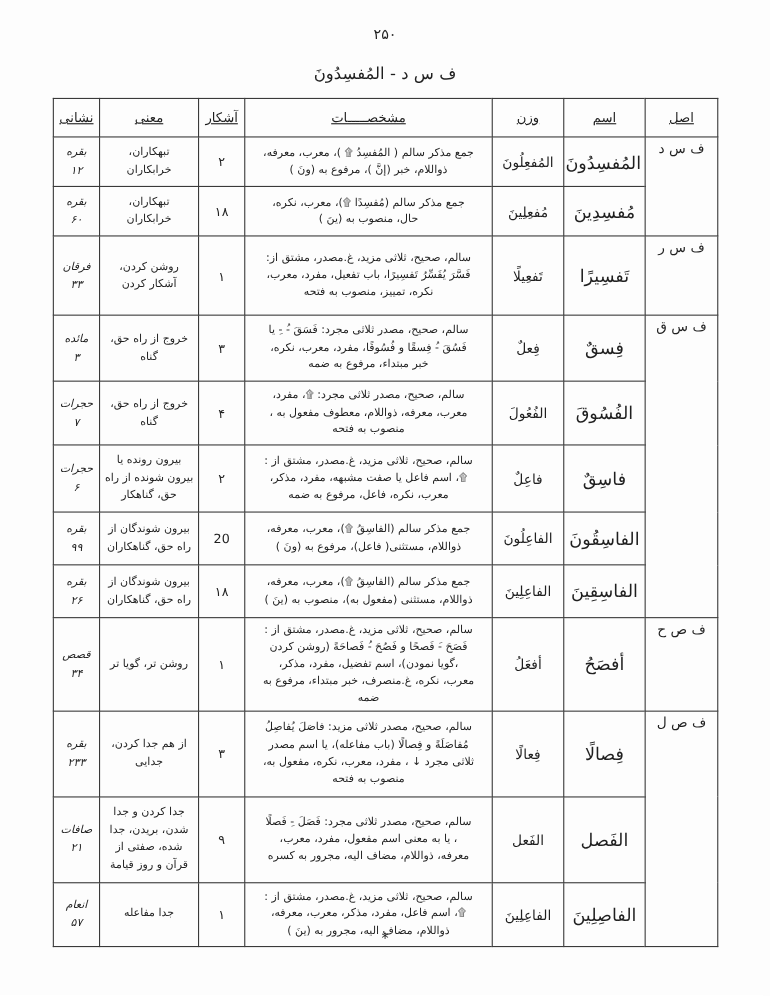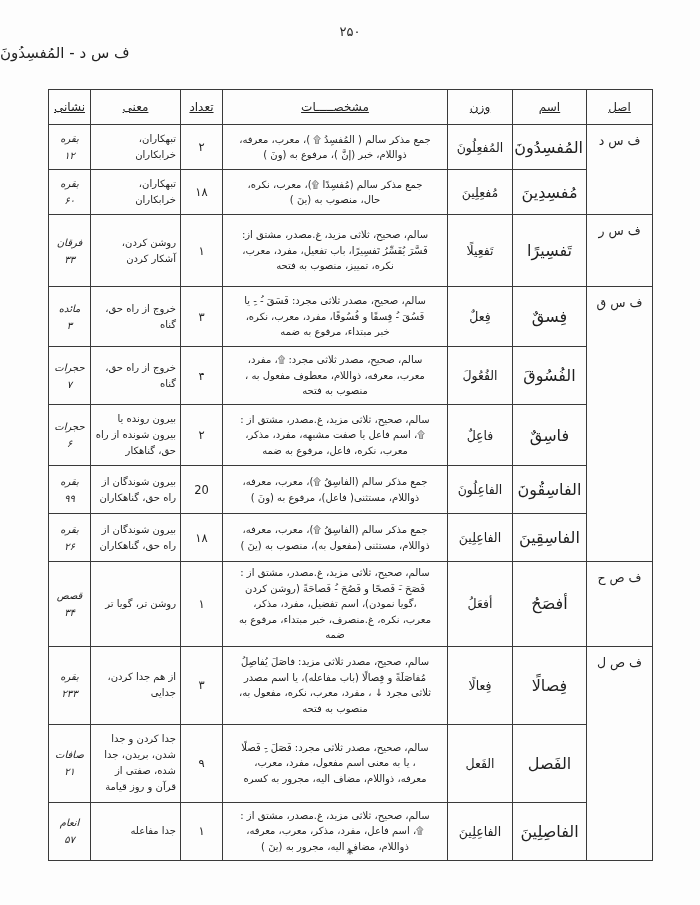--- a/index.html
+++ b/index.html
@@ -2,38 +2,38 @@
 <html lang="fa" dir="rtl"><head>
 <meta charset="utf-8">
 <style>
   html,body{margin:0;padding:0;background:#ffffff;}
   .page{
     position:relative;width:700px;height:905px;background:#fdfdfd;
     font-family:"DejaVu Sans",sans-serif;color:#1f1f1f;direction:rtl;overflow:hidden;
   }
   .page-number{position:absolute;top:24px;left:0;width:700px;text-align:center;
     font-size:13px;letter-spacing:1px;}
-  .doc-title{position:absolute;top:44px;left:0;width:700px;text-align:left;
+  .doc-title{position:absolute;top:58px;left:0;width:700px;text-align:center;
     font-size:15px;}
   table.concordance{
     position:absolute;top:89px;left:48px;width:604px;
     border-collapse:collapse;table-layout:fixed;direction:rtl;
     background:#fdfdfd;
   }
   .concordance th,.concordance td{
     border:1px solid #3a3a3a;text-align:center;vertical-align:middle;
     padding:2px 3px;overflow:hidden;
   }
   .concordance th{font-weight:normal;font-size:12px;height:30px;text-decoration:underline;}
-  td.col-asl{vertical-align:top;padding-top:8px;font-size:12.5px;}
+  td.col-asl{vertical-align:top;padding-top:2px;font-size:12.5px;}
   td.col-esm{font-size:16px;margin-top:26px;}
   td.col-vazn{font-size:12.5px;margin-top:8px;}
   td.col-mosh{font-size:10px;line-height:1.55;padding:3px 16px;}
   td.col-tedad{font-size:11.5px;}
-  td.col-mani{font-size:10px;line-height:1.6;padding:6px 4px;text-align:right;}
+  td.col-mani{font-size:10px;line-height:1.6;padding:6px 4px;}
   td.col-neshani{font-size:10px;line-height:1.7;font-style:italic;}
   .footer-mark{position:absolute;top:846px;left:0;width:700px;text-align:center;
     font-size:13px;}
 </style>
 </head>
 <body>
 
 <div class="page">
   <div class="page-number">۲۵۰</div>
   <div class="doc-title">ف س د - المُفسِدُونَ</div>
@@ -47,21 +47,21 @@
         <col style="width:42px">
         <col style="width:90px">
       <col style="width:42px">
     </colgroup>
     <thead>
       <tr>
         <th>اصل</th>
         <th>اسم</th>
         <th>وزن</th>
         <th>مشخصـــــات</th>
-        <th>تعداد</th>
+        <th>آشكار</th>
         <th>معنى</th>
         <th>نشانى</th>
       </tr>
     </thead>
     <tbody>
         <tr style="height: 44px;">
           <td class="col-asl" rowspan="2">ف س د</td>
           <td class="col-esm">المُفسِدُونَ</td>
           <td class="col-vazn">المُفعِلُونَ</td>
           <td class="col-mosh">جمع مذكر سالم ( المُفسِدُ ۩ )، معرب، معرفه، ذواللام، خبر (إنَّ )، مرفوع به (ونَ )</td>

